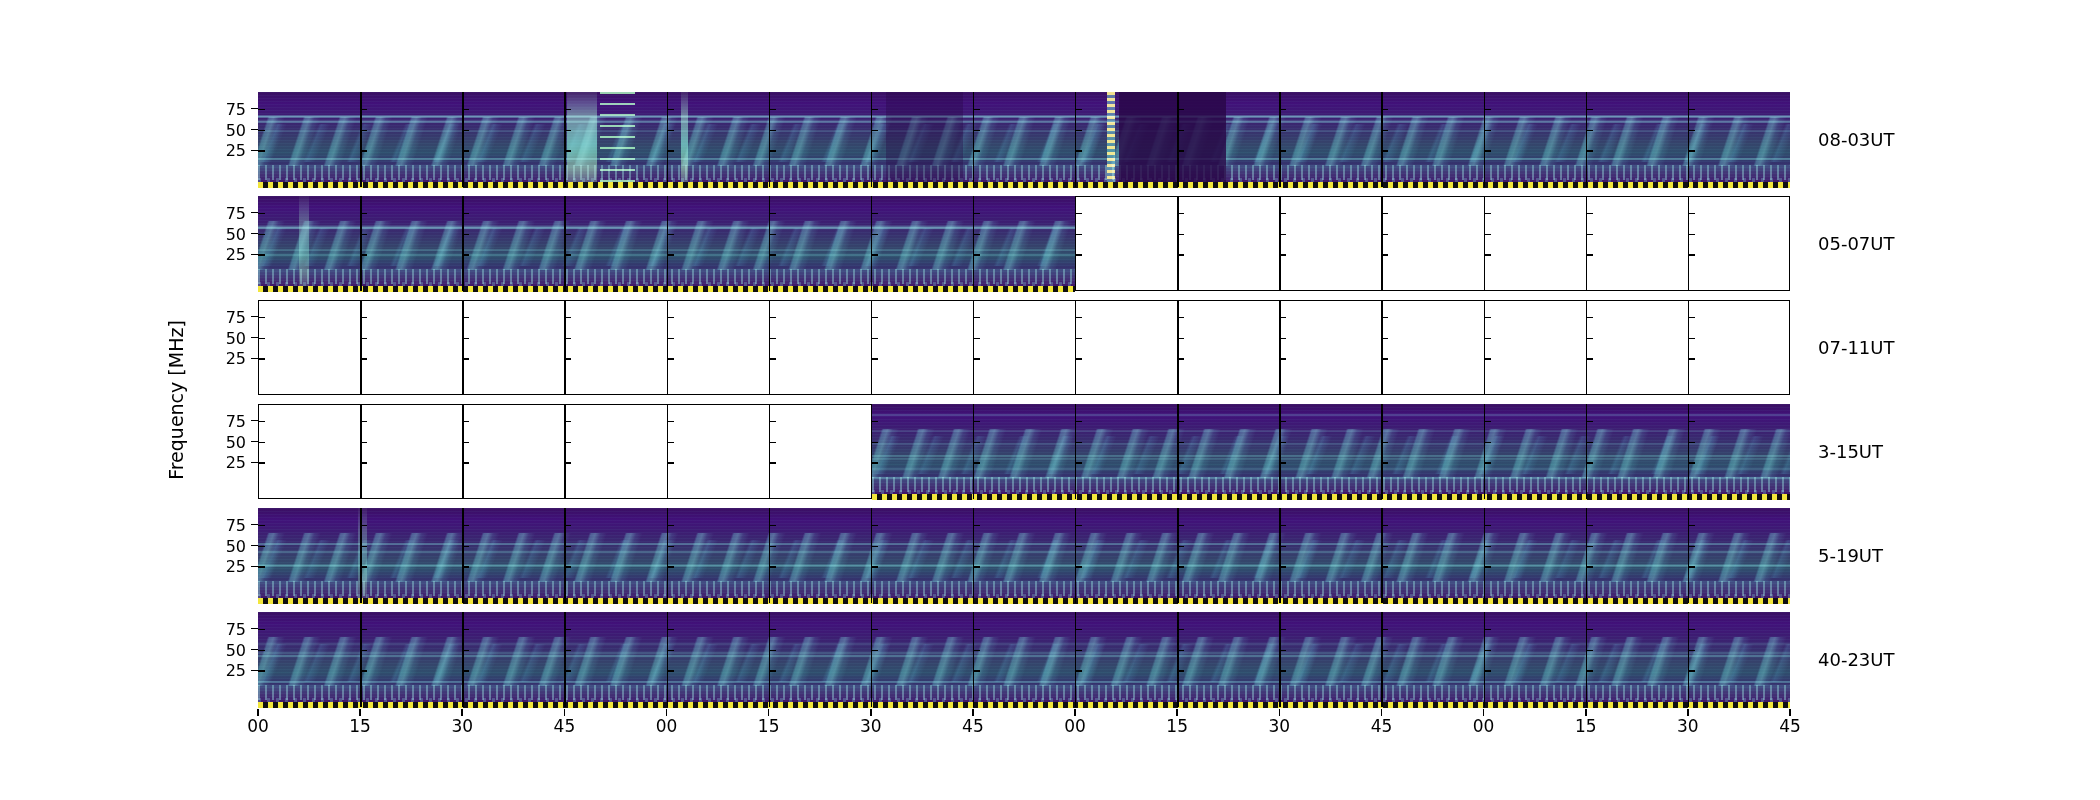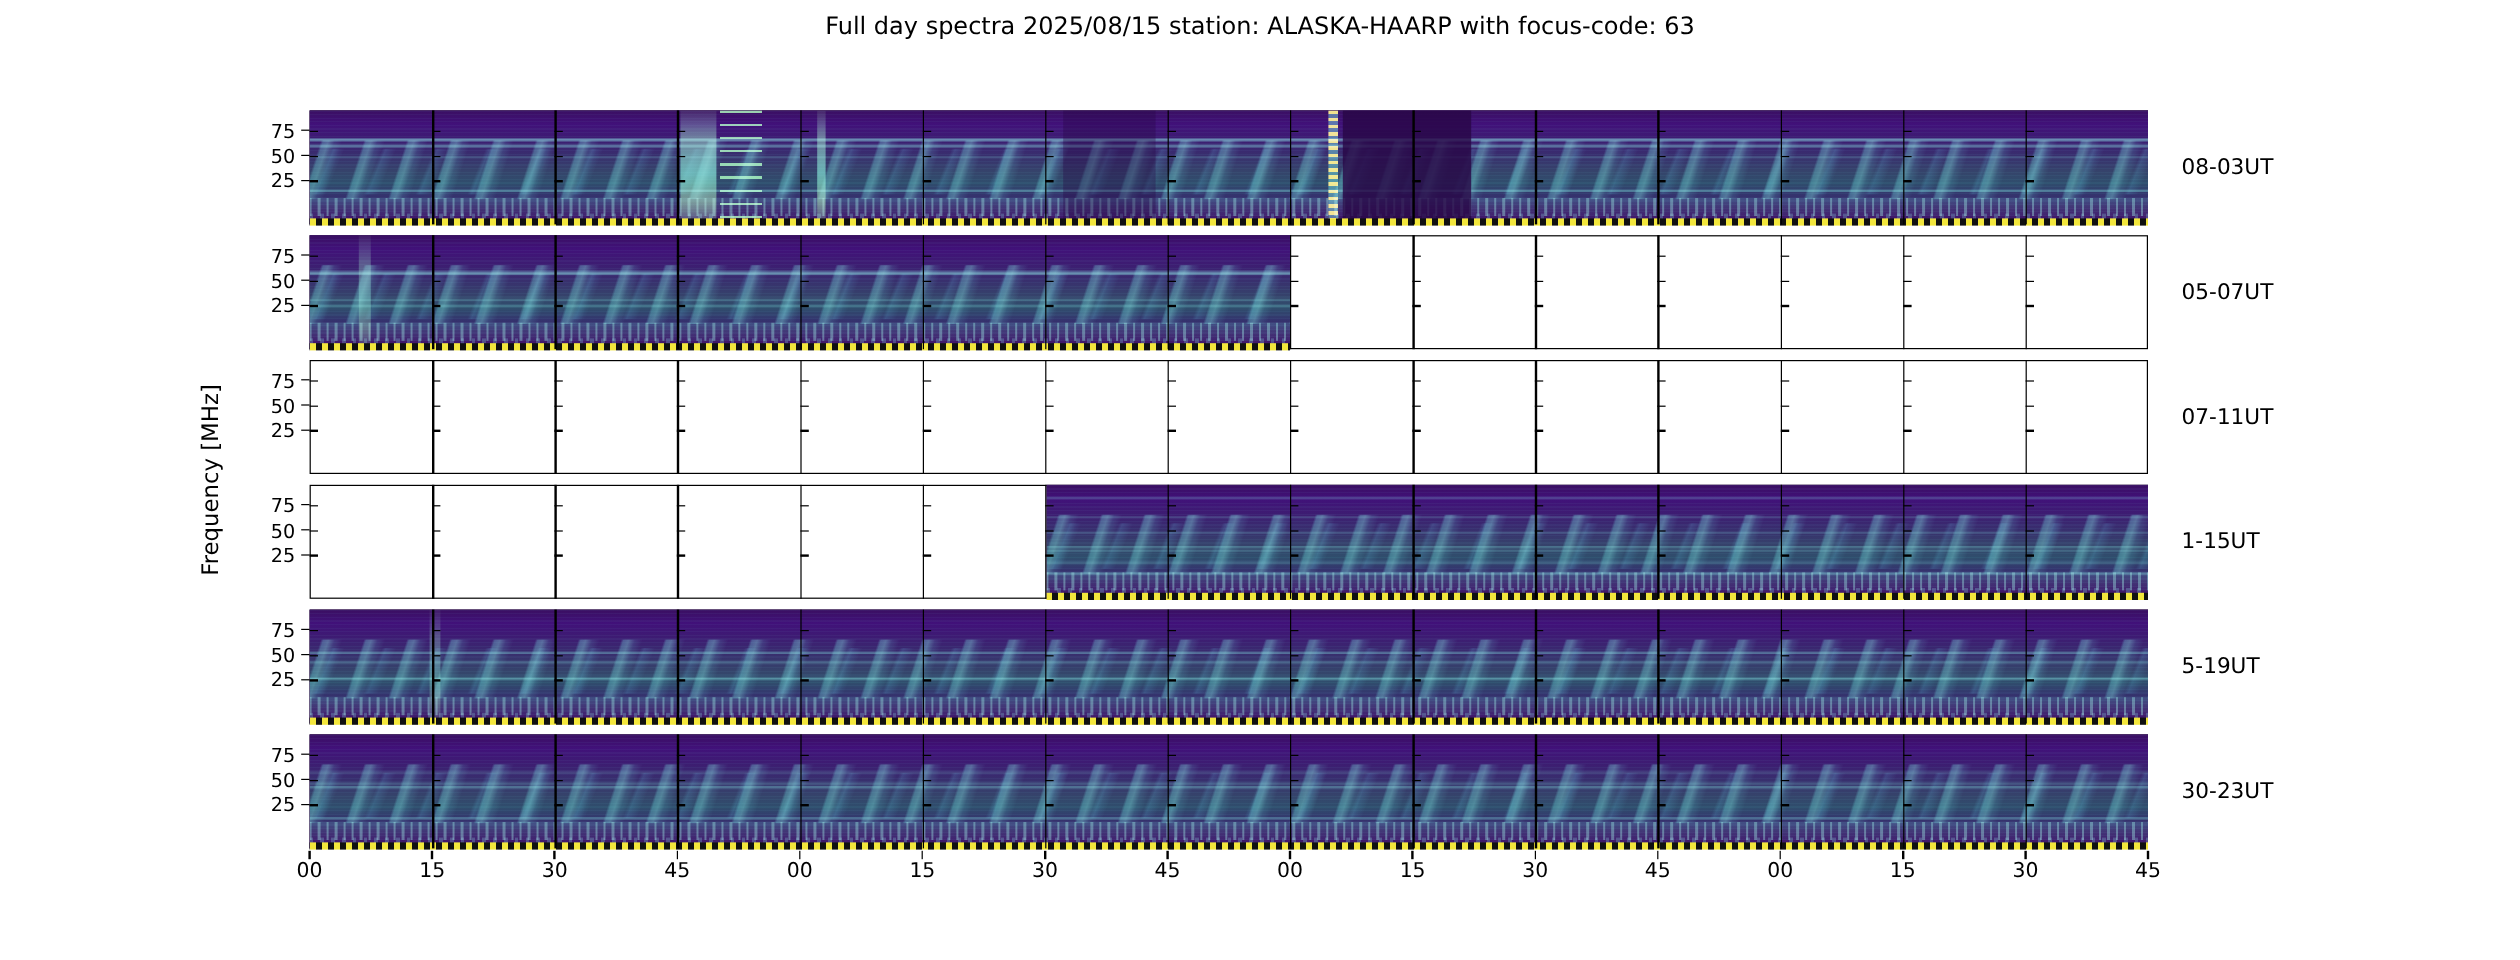--- a/index.html
+++ b/index.html
@@ -173,21 +173,20 @@
   .xtmark{position:absolute;width:1.6px;height:7px;background:#000;top:709px;}
 
   
   .rowlabel{position:absolute;left:1818px;font-size:18px;color:#000;white-space:nowrap;}
 </style>
 </head>
 <body>
 
 <div id="figure">
 
-  <div id="fig-title">Full day spectra 2025/08/15 station: ALASKA-HAARP with focus-code: 63</div>
   <div id="ylabel">Frequency [MHz]</div>
 
   <div id="rows-host">
       <div class="row" style="top: 92px;">
         <div class="row-frame"></div>
         <div class="spec" style="left: 0px; width: 1532px;">
           <div class="spec-inner">
             <div class="vz-base"></div>
             <div class="vz-lines"></div>
             <div class="vz-sweeps"></div>
@@ -716,18 +715,18 @@
       <div class="xtmark" style="left: 1584.93px;"></div>
       <div class="xtlabel" style="left: 1667.87px;">30</div>
       <div class="xtmark" style="left: 1687.07px;"></div>
       <div class="xtlabel" style="left: 1770px;">45</div>
       <div class="xtmark" style="left: 1789.2px;"></div>
     </div>
   <div id="rowlabels-host">
       <div class="rowlabel" style="top: 128.5px;">08-03UT</div>
       <div class="rowlabel" style="top: 232.5px;">05-07UT</div>
       <div class="rowlabel" style="top: 336.5px;">07-11UT</div>
-      <div class="rowlabel" style="top: 440.5px;">1-15UT</div>
+      <div class="rowlabel" style="top: 440.5px;">3-15UT</div>
       <div class="rowlabel" style="top: 544.5px;">5-19UT</div>
-      <div class="rowlabel" style="top: 648.5px;">30-23UT</div>
+      <div class="rowlabel" style="top: 648.5px;">40-23UT</div>
     </div>
 
 </div>
 
 </body></html>

